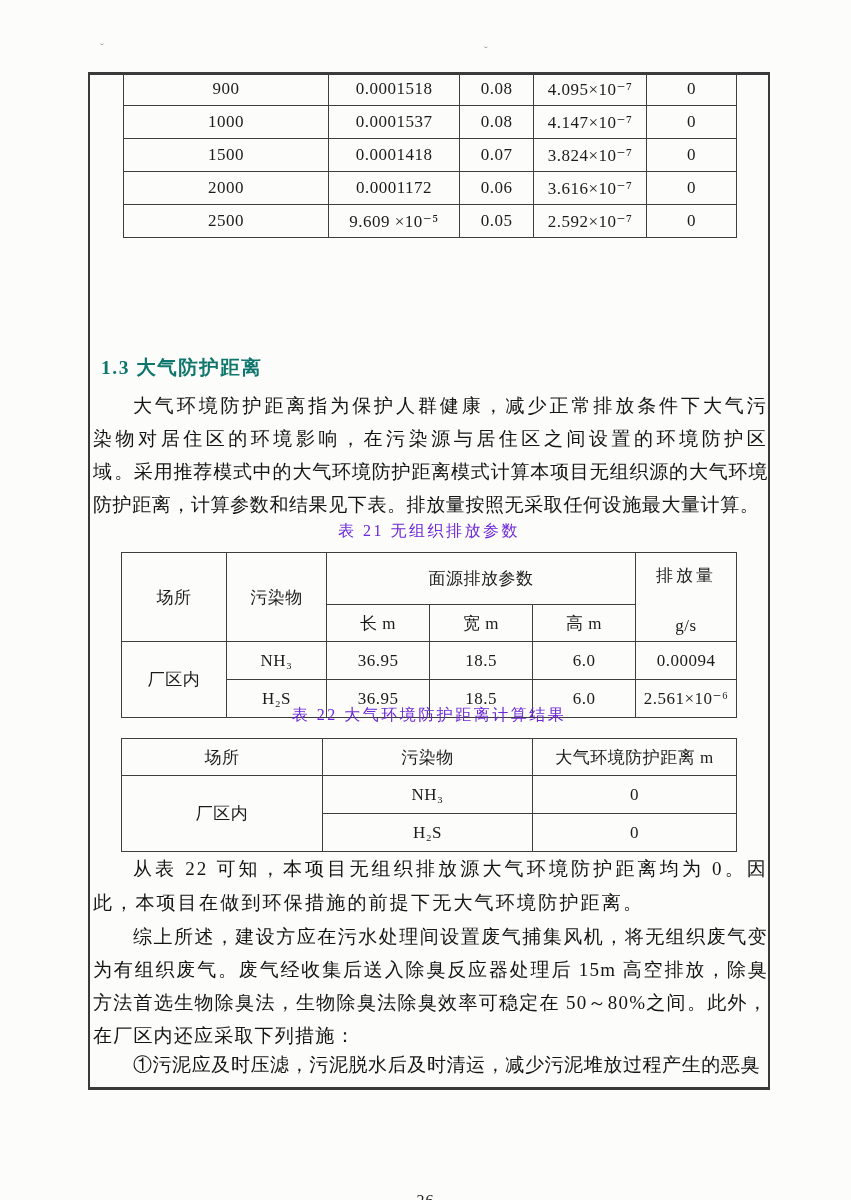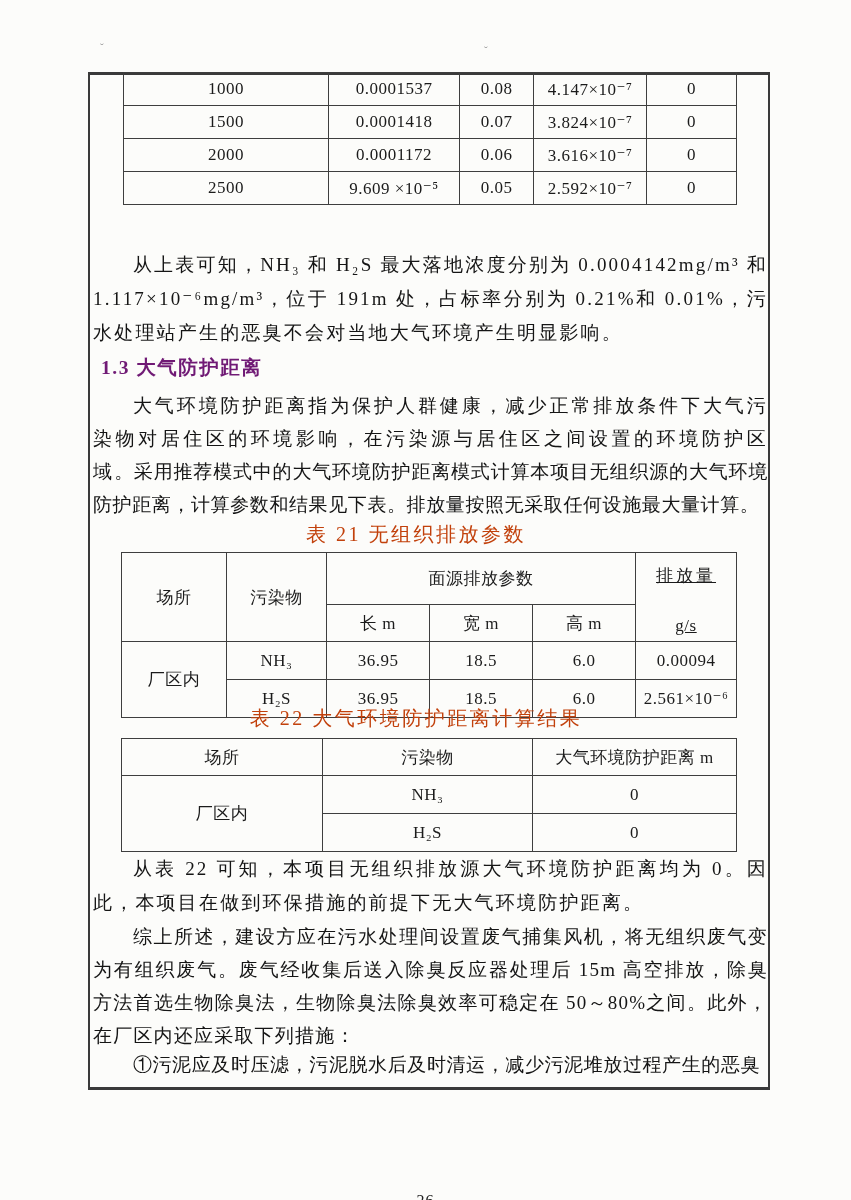--- a/index.html
+++ b/index.html
@@ -28,43 +28,43 @@
   }
   .cjk { letter-spacing:3px; }
   
   .top-table { left:123px; top:72px; width:613px; }
   .top-table td { height:32px; }
   
   .t21 { left:121px; top:552px; width:615px; }
   .t21 tr.h1 td { height:44px; }
   .t21 tr.h2 td { height:31px; }
   .t21 tr.d  td { height:37px; }
-  .t21 .emis { vertical-align:top;text-decoration:underline; }
+  .t21 .emis { vertical-align:top; }
   .t21 .emis .em1 { height:45px; line-height:45px; letter-spacing:3px; }
   .t21 .emis .em2 { height:31px; line-height:31px; letter-spacing:0.5px;margin-top:12px; }
   
   .t22 { left:121px; top:738px; width:615px; }
   .t22 tr.h td { height:36px; }
   .t22 tr.d td { height:37px; }
   
   .caption {
-    position:absolute; left:75px; width:682px; text-align:center;
-    font-size:20px; letter-spacing:2.5px; color:#c2410c;
+    position:absolute; left:88px; width:682px; text-align:center;
+    font-size:16px; letter-spacing:2.5px; color:#6d28d9;
   }
   .cap21 { top:521px; }
   .cap22 { top:705px; }
   
   .para {
     position:absolute; left:93px; width:675px; text-align:justify;
     font-size:19px; color:#151515;
   }
   .p1 { top:248px; line-height:34px; letter-spacing:2.2px; text-indent:2.1em; }
   .heading {
     position:absolute; left:101px; top:354px; font-size:19.5px;
-    font-weight:bold; letter-spacing:1.5px; color:#701a75;
+    font-weight:bold; letter-spacing:1.5px; color:#0f766e;
   }
   .p2 { top:389px; line-height:33px; letter-spacing:2.2px; text-indent:2.1em; }
   .p3 { top:455px; line-height:33px; letter-spacing:0.6px; text-indent:2.15em; }
   .p4 { top:852px; line-height:34px; letter-spacing:2.2px; text-indent:2.1em; }
   .p5 { top:920px; line-height:33px; letter-spacing:1.2px; text-indent:2.1em; }
   .p6 { top:1050px; line-height:30px; letter-spacing:0.6px; text-indent:2.1em; }
   
   .page-num {
     position:absolute; top:1192px; left:0; width:851px; text-align:center;
     font-size:16px; letter-spacing:1px; color:#222;
@@ -87,20 +87,27 @@
   <table class="tbl top-table">
     <colgroup>
       <col style="width:205px">
         <col style="width:131px">
         <col style="width:74px">
       <col style="width:113px">
         <col style="width:90px">
     </colgroup>
     <tbody>
       <tr>
+        <td>900</td>
+        <td>0.0001518</td>
+        <td>0.08</td>
+        <td>4.095×10⁻⁷</td>
+        <td>0</td>
+      </tr>
+      <tr>
         <td>1000</td>
         <td>0.0001537</td>
         <td>0.08</td>
         <td>4.147×10⁻⁷</td>
         <td>0</td>
       </tr>
       <tr>
         <td>1500</td>
         <td>0.0001418</td>
         <td>0.07</td>
@@ -117,21 +124,20 @@
       <tr>
         <td>2500</td>
         <td>9.609 ×10⁻⁵</td>
         <td>0.05</td>
         <td>2.592×10⁻⁷</td>
         <td>0</td>
       </tr>
     </tbody>
   </table>
 
-  <div class="para p1">从上表可知，NH₃ 和 H₂S 最大落地浓度分别为 0.0004142mg/m³ 和 1.117×10⁻⁶mg/m³，位于 191m 处，占标率分别为 0.21%和 0.01%，污水处理站产生的恶臭不会对当地大气环境产生明显影响。</div>
 
   <div class="heading">1.3 大气防护距离</div>
 
   <div class="para p2">大气环境防护距离指为保护人群健康，减少正常排放条件下大气污染物对居住区的环境影响，在污染源与居住区之间设置的环境防护区域。</div>
 
   <div class="para p3">采用推荐模式中的大气环境防护距离模式计算本项目无组织源的大气环境防护距离，计算参数和结果见下表。排放量按照无采取任何设施最大量计算。</div>
 
   <div class="caption cap21">表 21 无组织排放参数</div>
 
   <table class="tbl t21">

